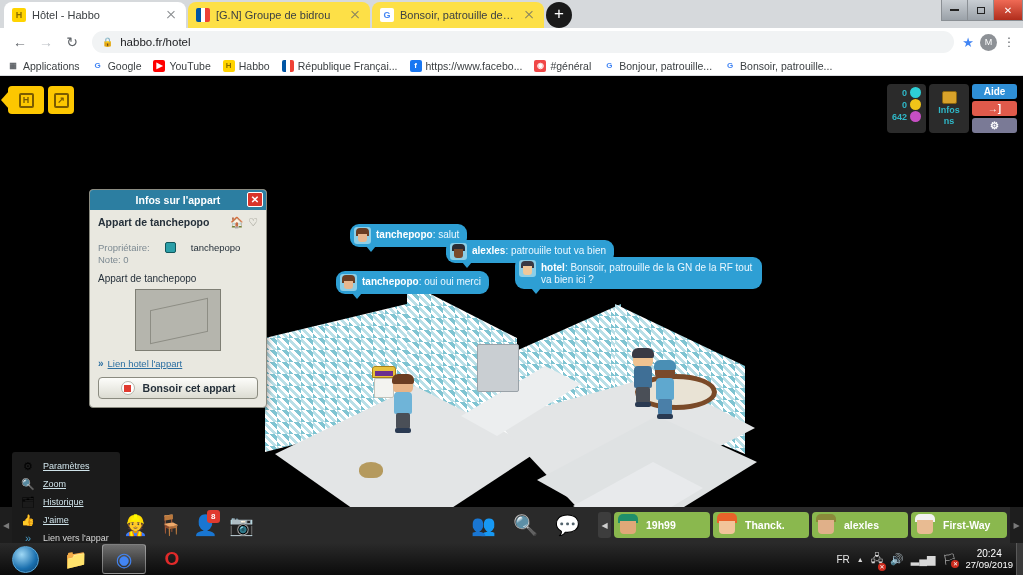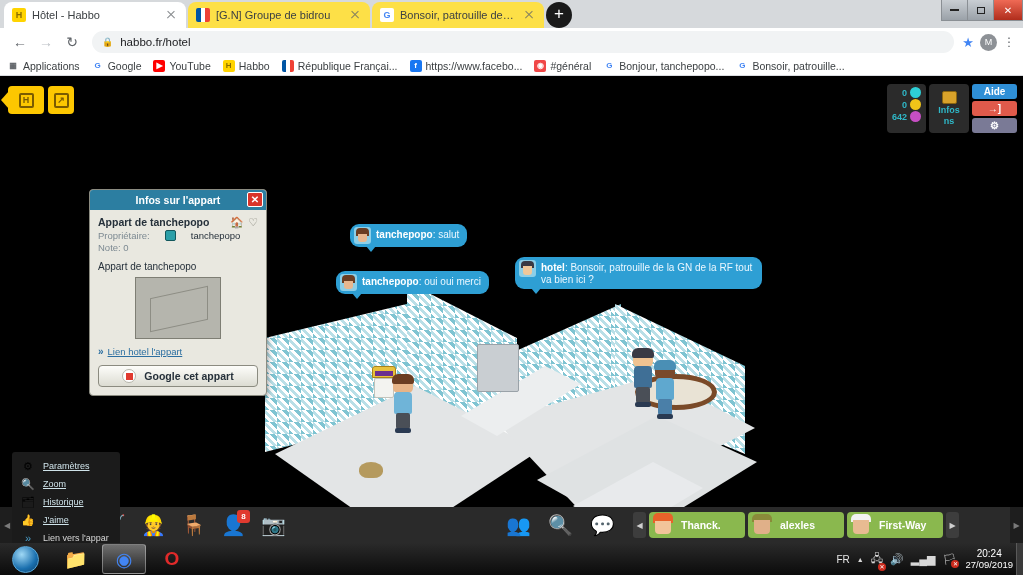--- a/index.html
+++ b/index.html
@@ -100,21 +100,21 @@
   #roompanel { position:absolute; left:89px; top:113px; width:178px; background:#e9e8e0;
                border:1px solid #8b8b80; border-radius:4px; z-index:25; box-shadow:0 2px 6px rgba(0,0,0,.5); }
   #rp-header { height:20px; background:#2c7ea1; border-radius:3px 3px 0 0; display:flex; align-items:center;
                justify-content:center; position:relative; }
   #rp-title { font-size:10.5px; font-weight:bold; color:#fff; }
   #rp-close { position:absolute; right:3px; top:2px; width:16px; height:15px; background:#d8342a; border:1px solid #fff;
               border-radius:2px; color:#fff; font-size:10px; font-weight:bold; display:flex; align-items:center;
               justify-content:center; }
   #rp-body { padding:6px 8px 8px; }
   #rp-roomname { font-size:10.5px; font-weight:bold; color:#25303a; }
-  #rp-owner { font-size:9.5px; color:#7d8a92; margin-top:2px; display:flex; align-items:center; gap:15px; }
+  #rp-owner { font-size:9.5px; color:#7d8a92; margin-top:14px; display:flex; align-items:center; gap:15px; }
   #rp-owner .oname { color:#25303a; }
   .owner-badge { width:11px; height:11px; background:#2b9fa8; border:1px solid #12575c; border-radius:2px; }
   #rp-note { font-size:9.5px; color:#7d8a92; margin-top:1px; }
   #rp-desc { font-size:10px; color:#25303a; margin-top:8px; }
   #rp-thumb { width:86px; height:62px; background:#b5b5ad; border:1px solid #7e7e74; margin:5px auto 0; position:relative; }
   #rp-thumb:after { content:""; position:absolute; left:14px; top:14px; width:56px; height:32px;
         border:1px solid #8d8d84; transform:skewY(-12deg); }
   #rp-link { margin-top:7px; display:flex; align-items:center; gap:4px; }
   #rp-link .chev { color:#2c6fa1; font-size:10px; font-weight:bold; }
   #rp-link .ltxt { font-size:9.5px; color:#2c6fa1; text-decoration:underline; }
@@ -296,21 +296,21 @@
     <div class="bm">
       <span class="bmi bmi-fb">f</span>
       <span>https://www.facebo...</span>
       </div>
     <div class="bm">
       <span class="bmi bmi-disc">◉</span>
       <span>#général</span>
       </div>
     <div class="bm">
       <span class="bmi bmi-g">G</span>
-      <span>Bonjour, tanchepopo...</span>
+      <span>Bonjour, patrouille...</span>
       </div>
     <div class="bm">
       <span class="bmi bmi-g">G</span>
       <span>Bonsoir, patrouille...</span>
       </div>
   </div>
 
   <div id="viewport">
 
     <div id="tl-buttons">
@@ -407,20 +407,24 @@
         <div class="body" style="background:#5fa8cf;"></div>
         <div class="legs" style="background:#4a7fa8;"></div>
           <div class="shoes"></div>
       </div>
     </div>
 
     <div class="bubble" id="bub1">
       <span class="bub-av av-hair-brown"></span>
       <span class="bub-txt"><b>tanchepopo</b>: <span>salut</span></span>
     </div>
+    <div class="bubble" id="bub2">
+      <span class="bub-av av-dark"></span>
+      <span class="bub-txt"><b>alexles</b>: <span>patrouiile tout va bien</span></span>
+    </div>
     <div class="bubble" id="bub3">
       <span class="bub-av av-blond"></span>
       <span class="bub-txt"><b>hotel</b>: <span>Bonsoir, patrouille de la GN de la RF tout va bien ici ?</span></span>
     </div>
     <div class="bubble" id="bub4">
       <span class="bub-av av-hair-brown"></span>
       <span class="bub-txt"><b>tanchepopo</b>: <span>oui oui merci</span></span>
     </div>
 
     <div id="roompanel">
@@ -442,21 +446,21 @@
         <div id="rp-desc">Appart de tanchepopo</div>
         <div id="rp-thumb"></div>
         <div id="rp-link">
           <span class="chev">»</span>
           <span class="ltxt">Lien hotel l'appart</span>
         </div>
         <div id="rp-report">
           <span class="flagc">
               <span class="flag"></span>
             </span>
-          <span class="rtxt">Google cet appart</span>
+          <span class="rtxt">Bonsoir cet appart</span>
         </div>
       </div>
       <div id="rp-icons">
         <span class="rp-mini">🏠</span>
         <span class="rp-mini">♡</span>
       </div>
     </div>
 
     <div id="ctxmenu">
       <div class="ctx-item">
@@ -494,20 +498,24 @@
       <div class="tb-ico">📷</div>
 
       <div id="hb-center">
         <div class="tb-ico">👥</div>
         <div class="tb-ico">🔍</div>
         <div class="tb-ico">💬</div>
       </div>
 
       <div id="hb-friendnav">
         <span class="fr-arrow">◀</span>
+        <div class="fr-chip">
+          <span class="fr-face f-green"></span>
+          <span class="fr-name">19h99</span>
+          </div>
         <div class="fr-chip">
           <span class="fr-face f-orange"></span>
           <span class="fr-name">Thanck.</span>
           </div>
         <div class="fr-chip">
           <span class="fr-face f-olive"></span>
           <span class="fr-name">alexles</span>
           </div>
         <div class="fr-chip">
           <span class="fr-face f-white"></span>

